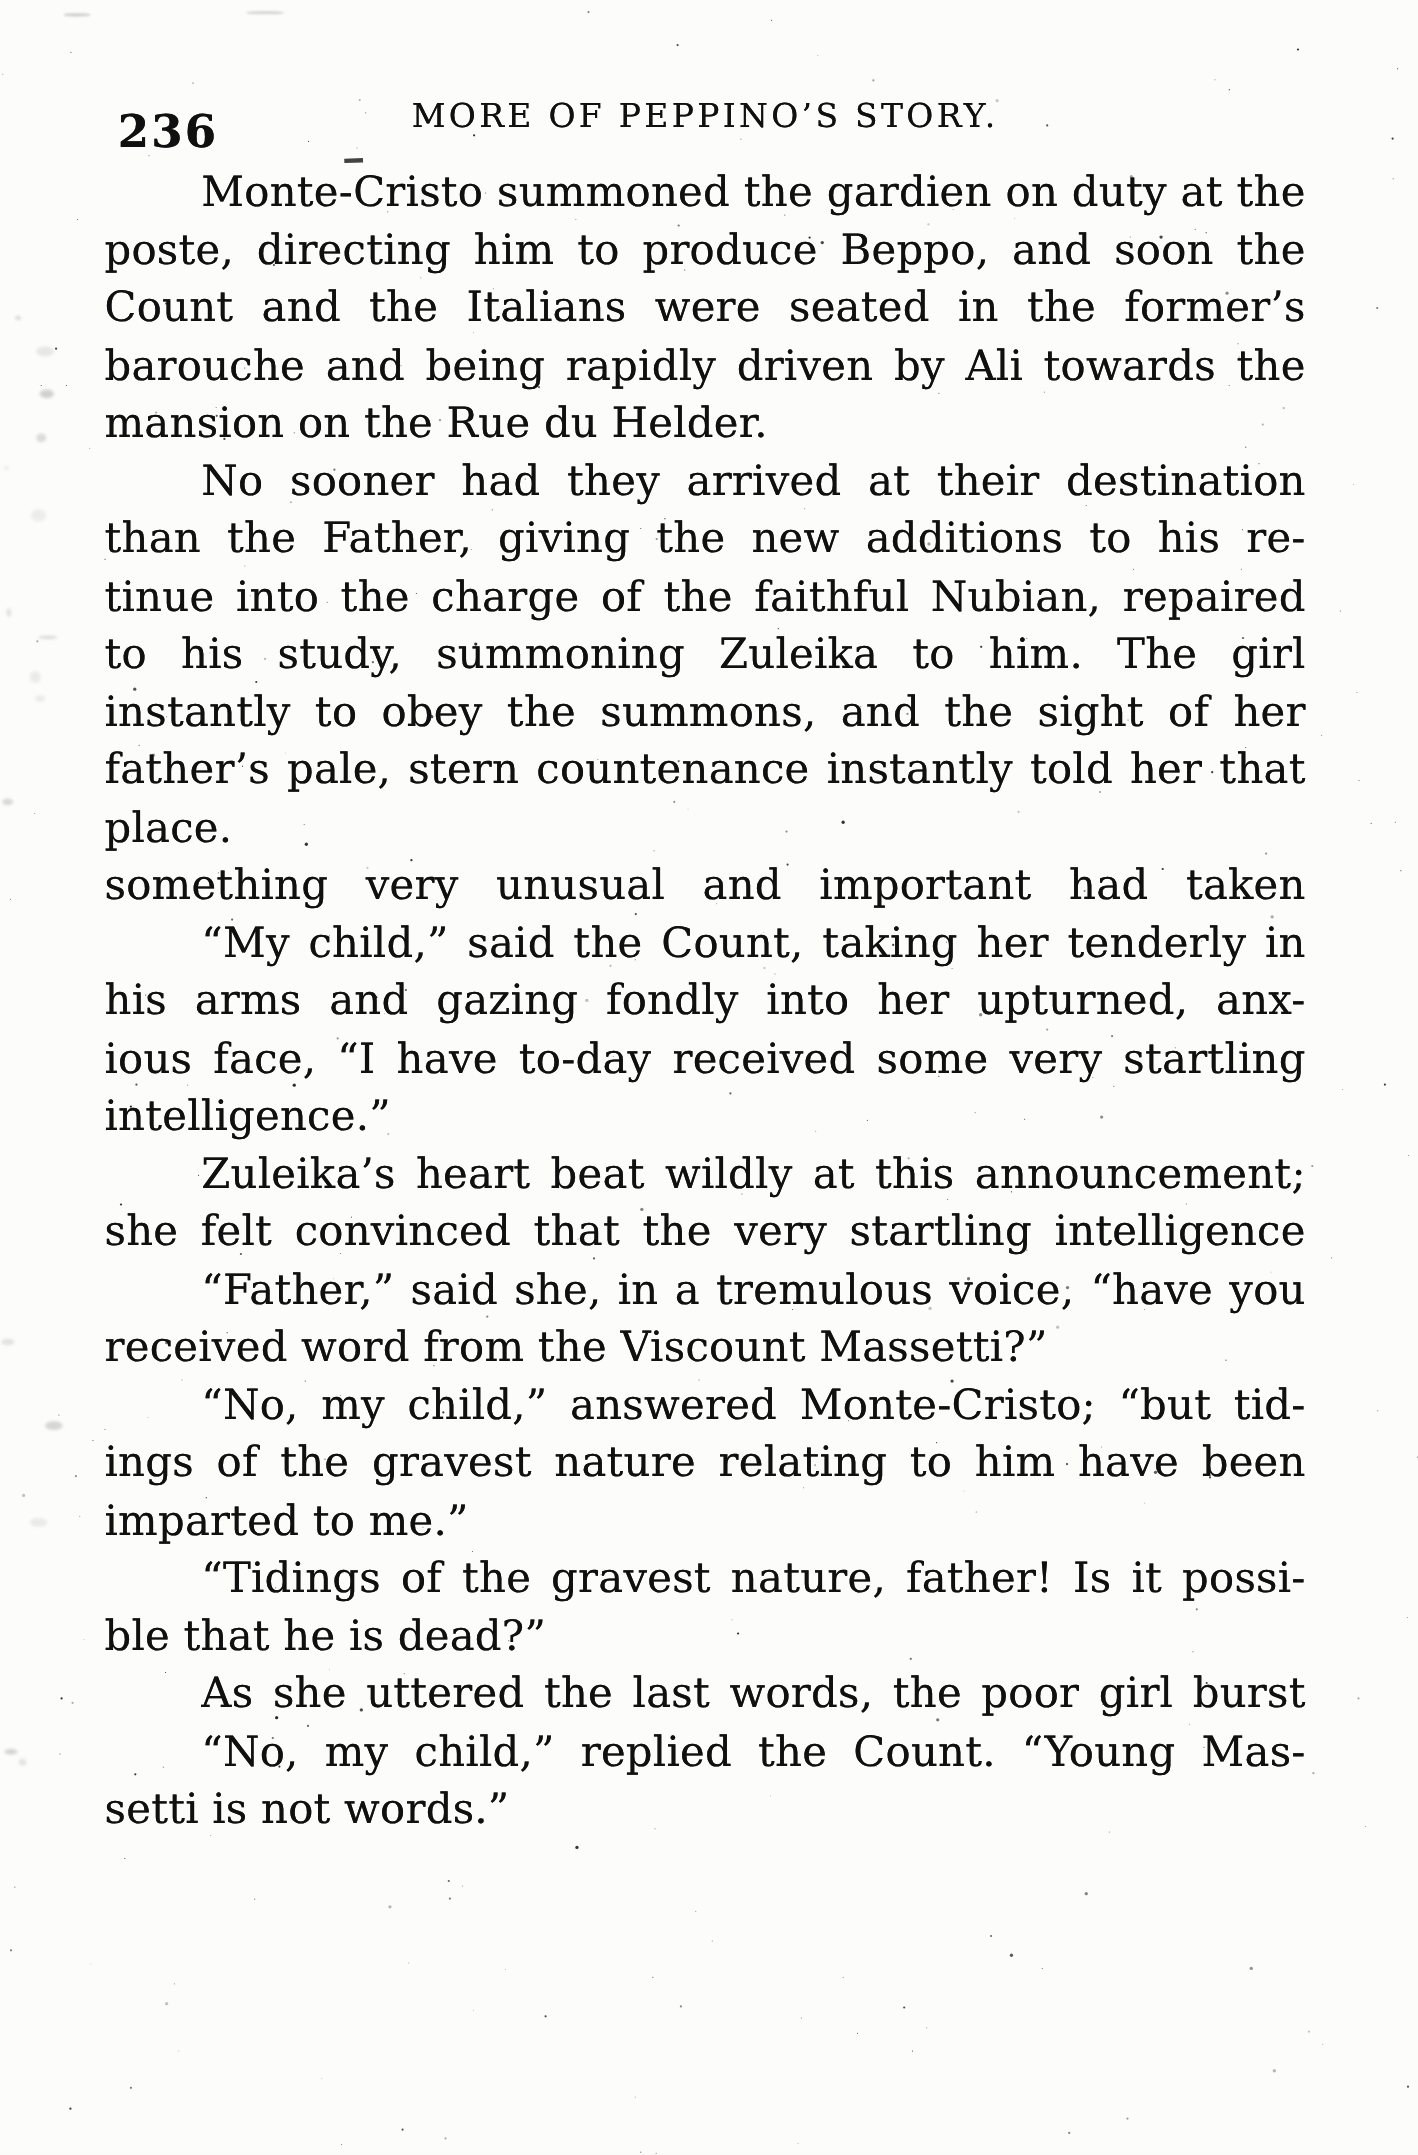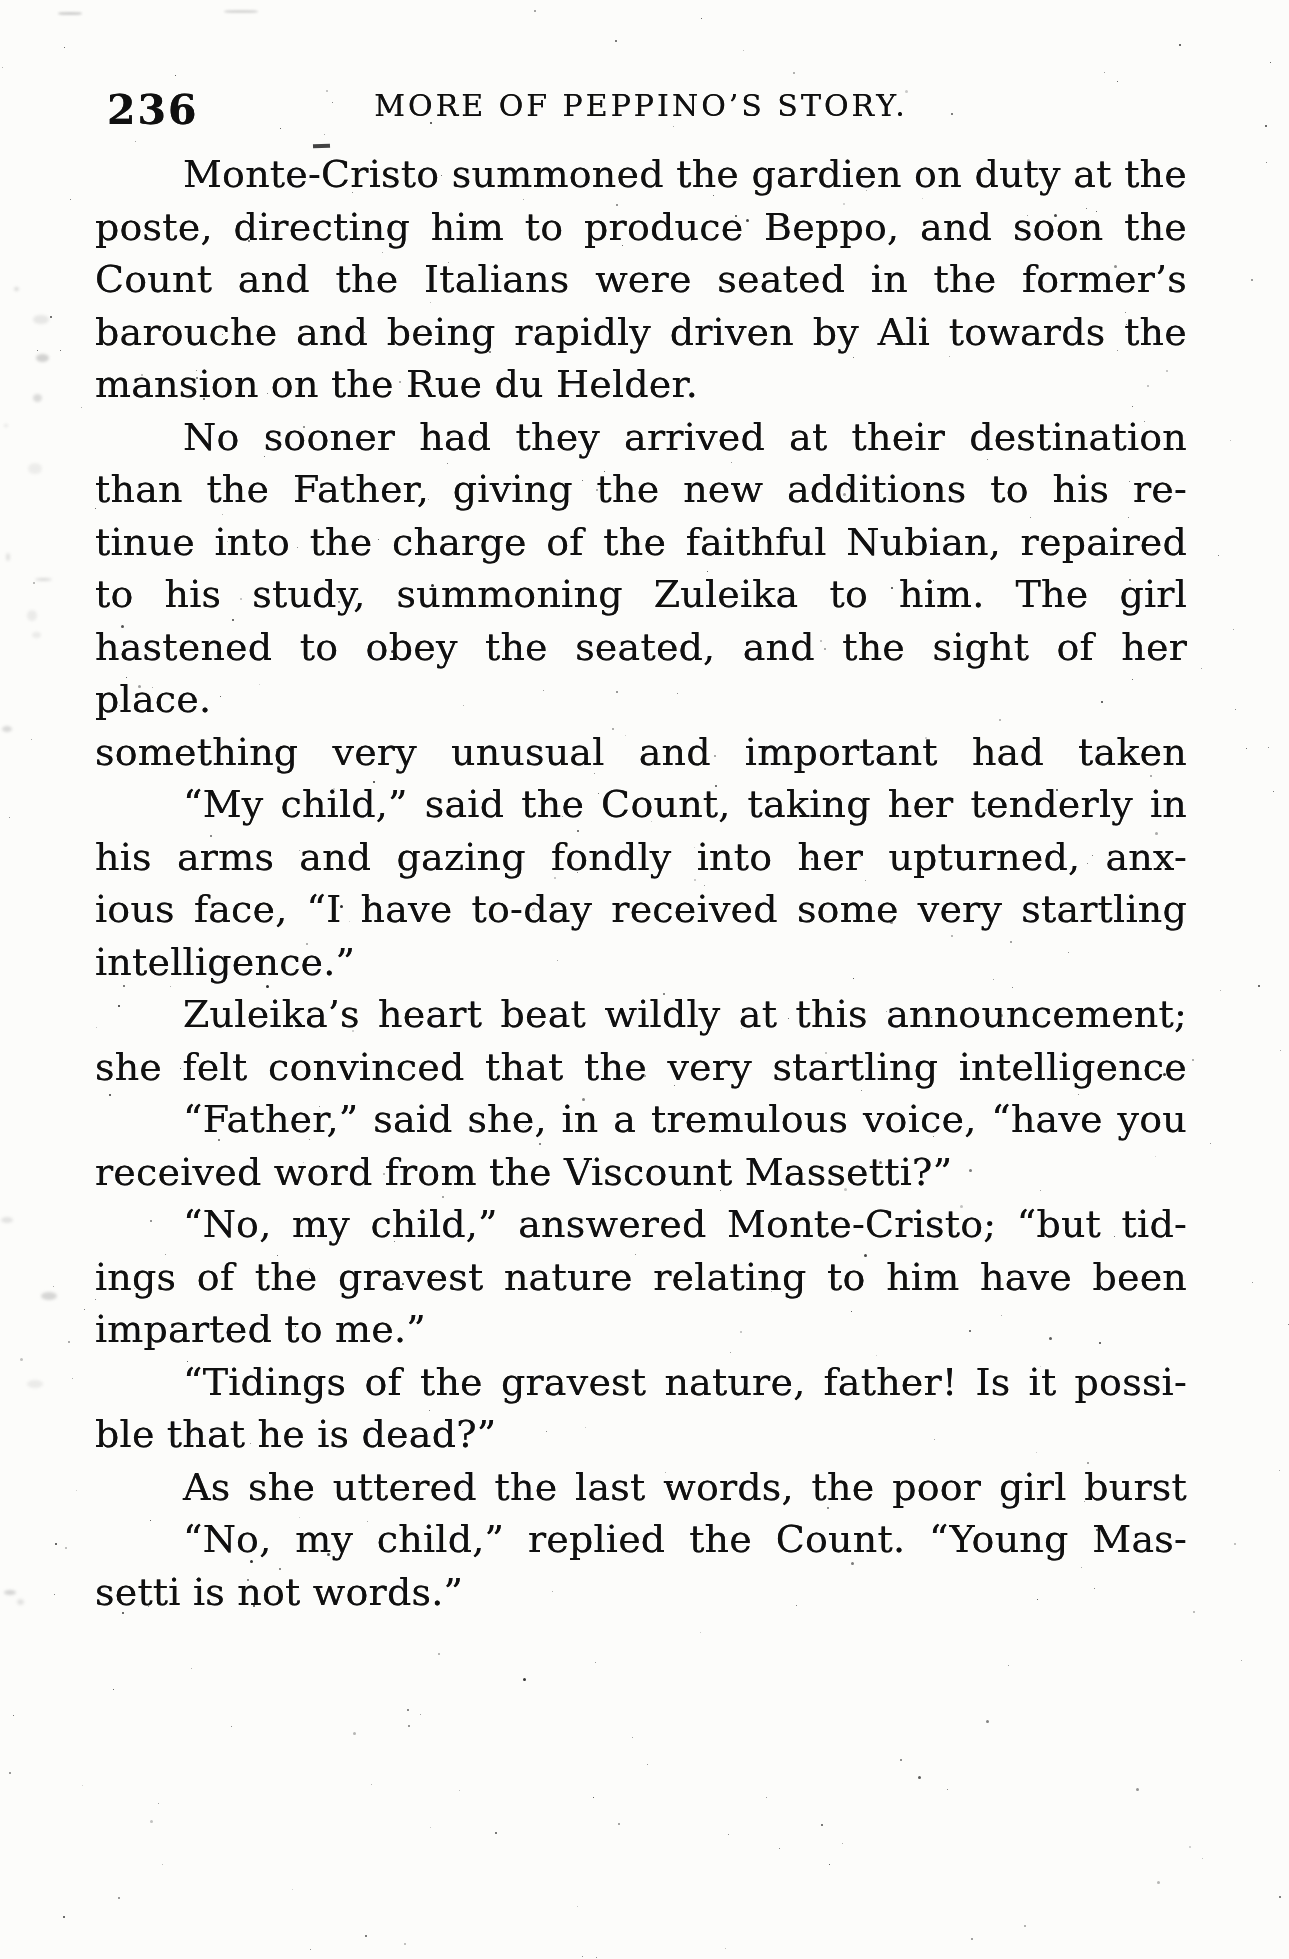--- a/index.html
+++ b/index.html
@@ -26,21 +26,21 @@
     position: absolute;
     top: 82px;
     left: 95px;
     width: 1092px;
     height: 52px;
     z-index: 2;
   }
   #page-number {
     position: absolute;
     left: 12px;
-    top: 4px;
+    top: 14px;
     font-size: 41px;
     letter-spacing: 2px;
     font-weight: bold;
     text-shadow: 0 0 0.6px rgba(0,0,0,0.8);
   }
   #running-title {
     position: absolute;
     left: 0;
     right: 0;
     top: 6px;
@@ -487,21 +487,22 @@
         <div class="line">poste, directing him to produce Beppo, and soon the</div>
         <div class="line">Count and the Italians were seated in the former’s</div>
         <div class="line">barouche and being rapidly driven by Ali towards the</div>
         <div class="line para-end">mansion on the Rue du Helder.</div>
       </div>
       <div class="paragraph">
         <div class="line indent">No sooner had they arrived at their destination</div>
         <div class="line">than the Father, giving the new additions to his re-</div>
         <div class="line">tinue into the charge of the faithful Nubian, repaired</div>
         <div class="line">to his study, summoning Zuleika to him. The girl</div>
-        <div class="line">hastened to obey the seated, and the sight of her</div>
+        <div class="line">instantly to obey the summons, and the sight of her</div>
+        <div class="line">father’s pale, stern countenance instantly told her that</div>
         <div class="line para-end">place.</div>
         <div class="line">something very unusual and important had taken</div>
       </div>
       <div class="paragraph">
         <div class="line indent">“My child,” said the Count, taking her tenderly in</div>
         <div class="line">his arms and gazing fondly into her upturned, anx-</div>
         <div class="line">ious face, “I have to-day received some very startling</div>
         <div class="line para-end">intelligence.”</div>
       </div>
       <div class="paragraph">

